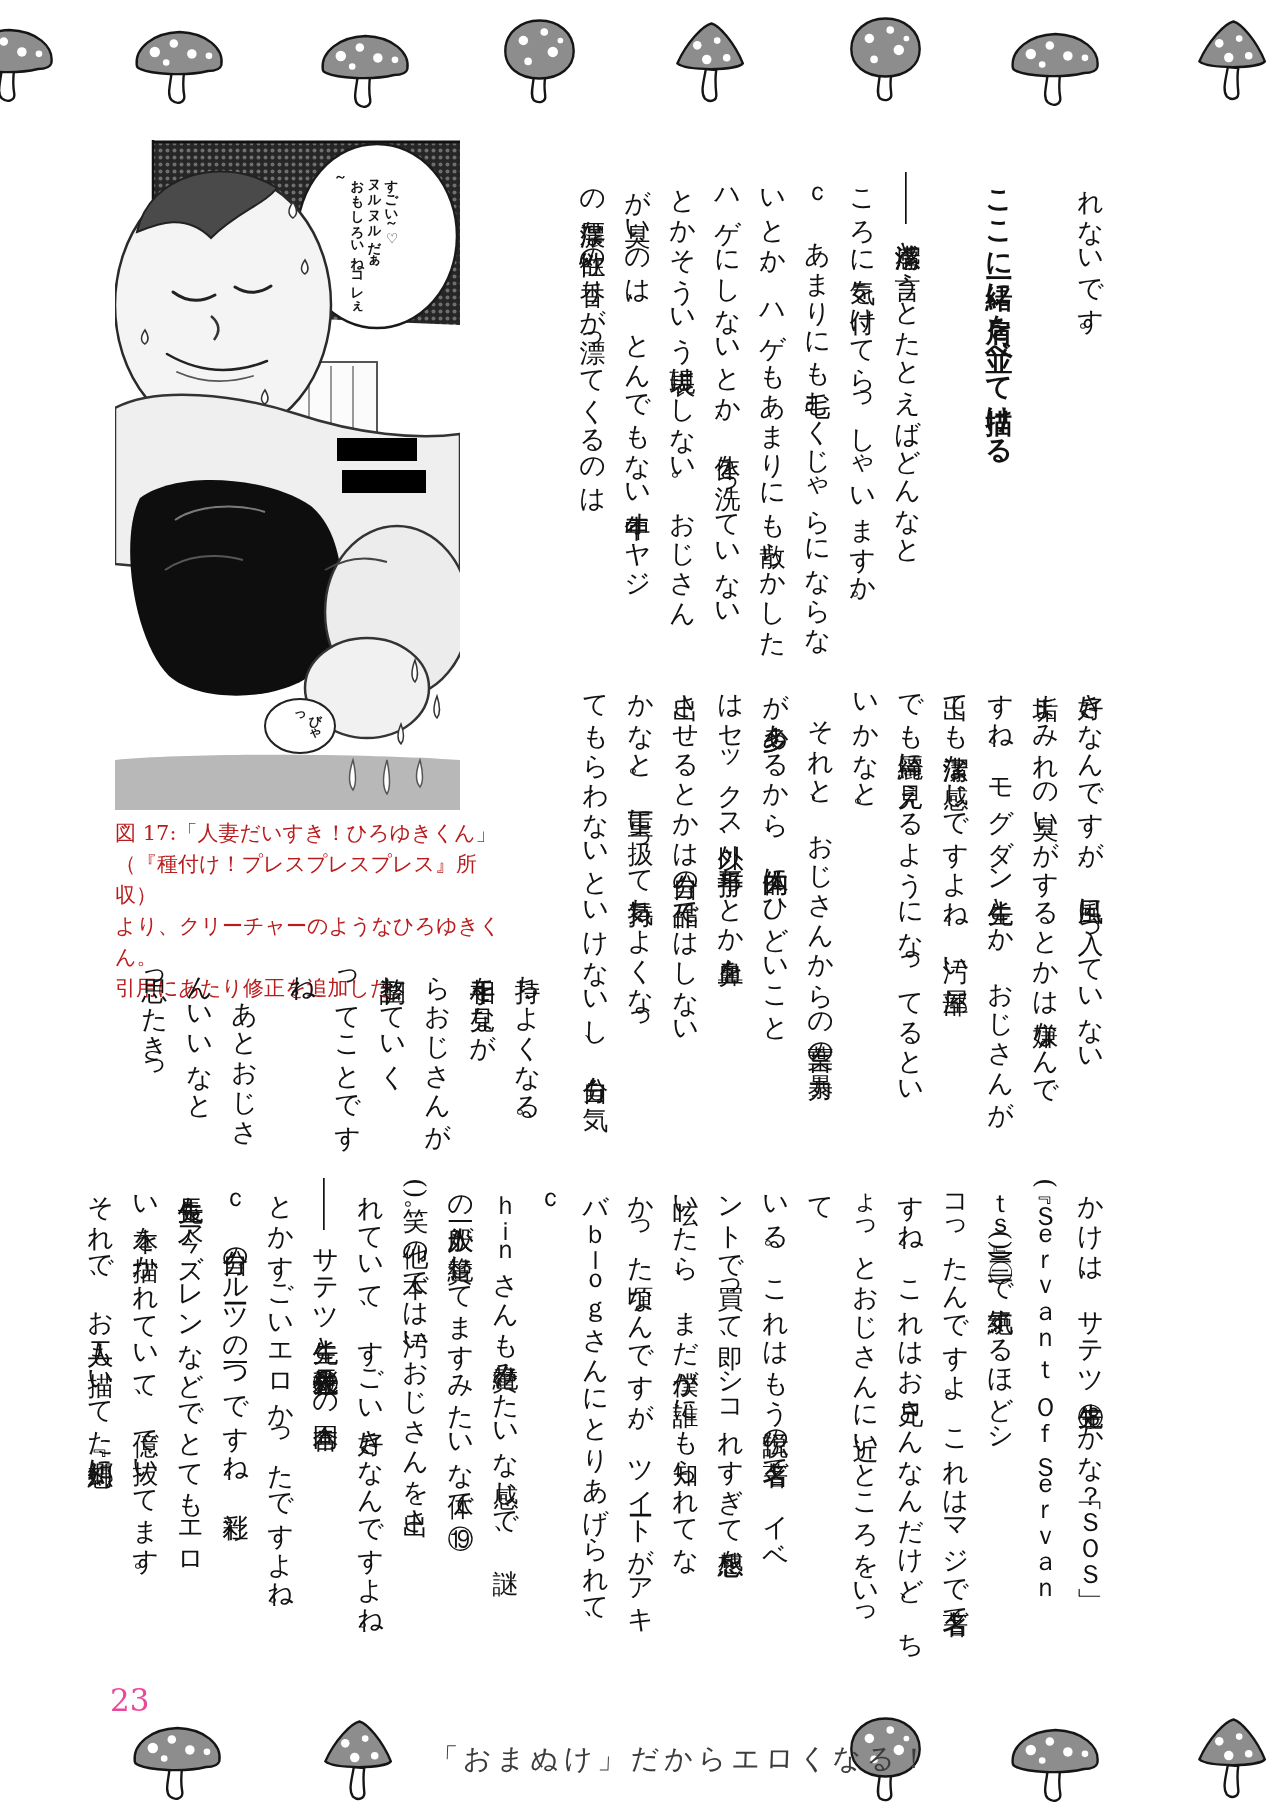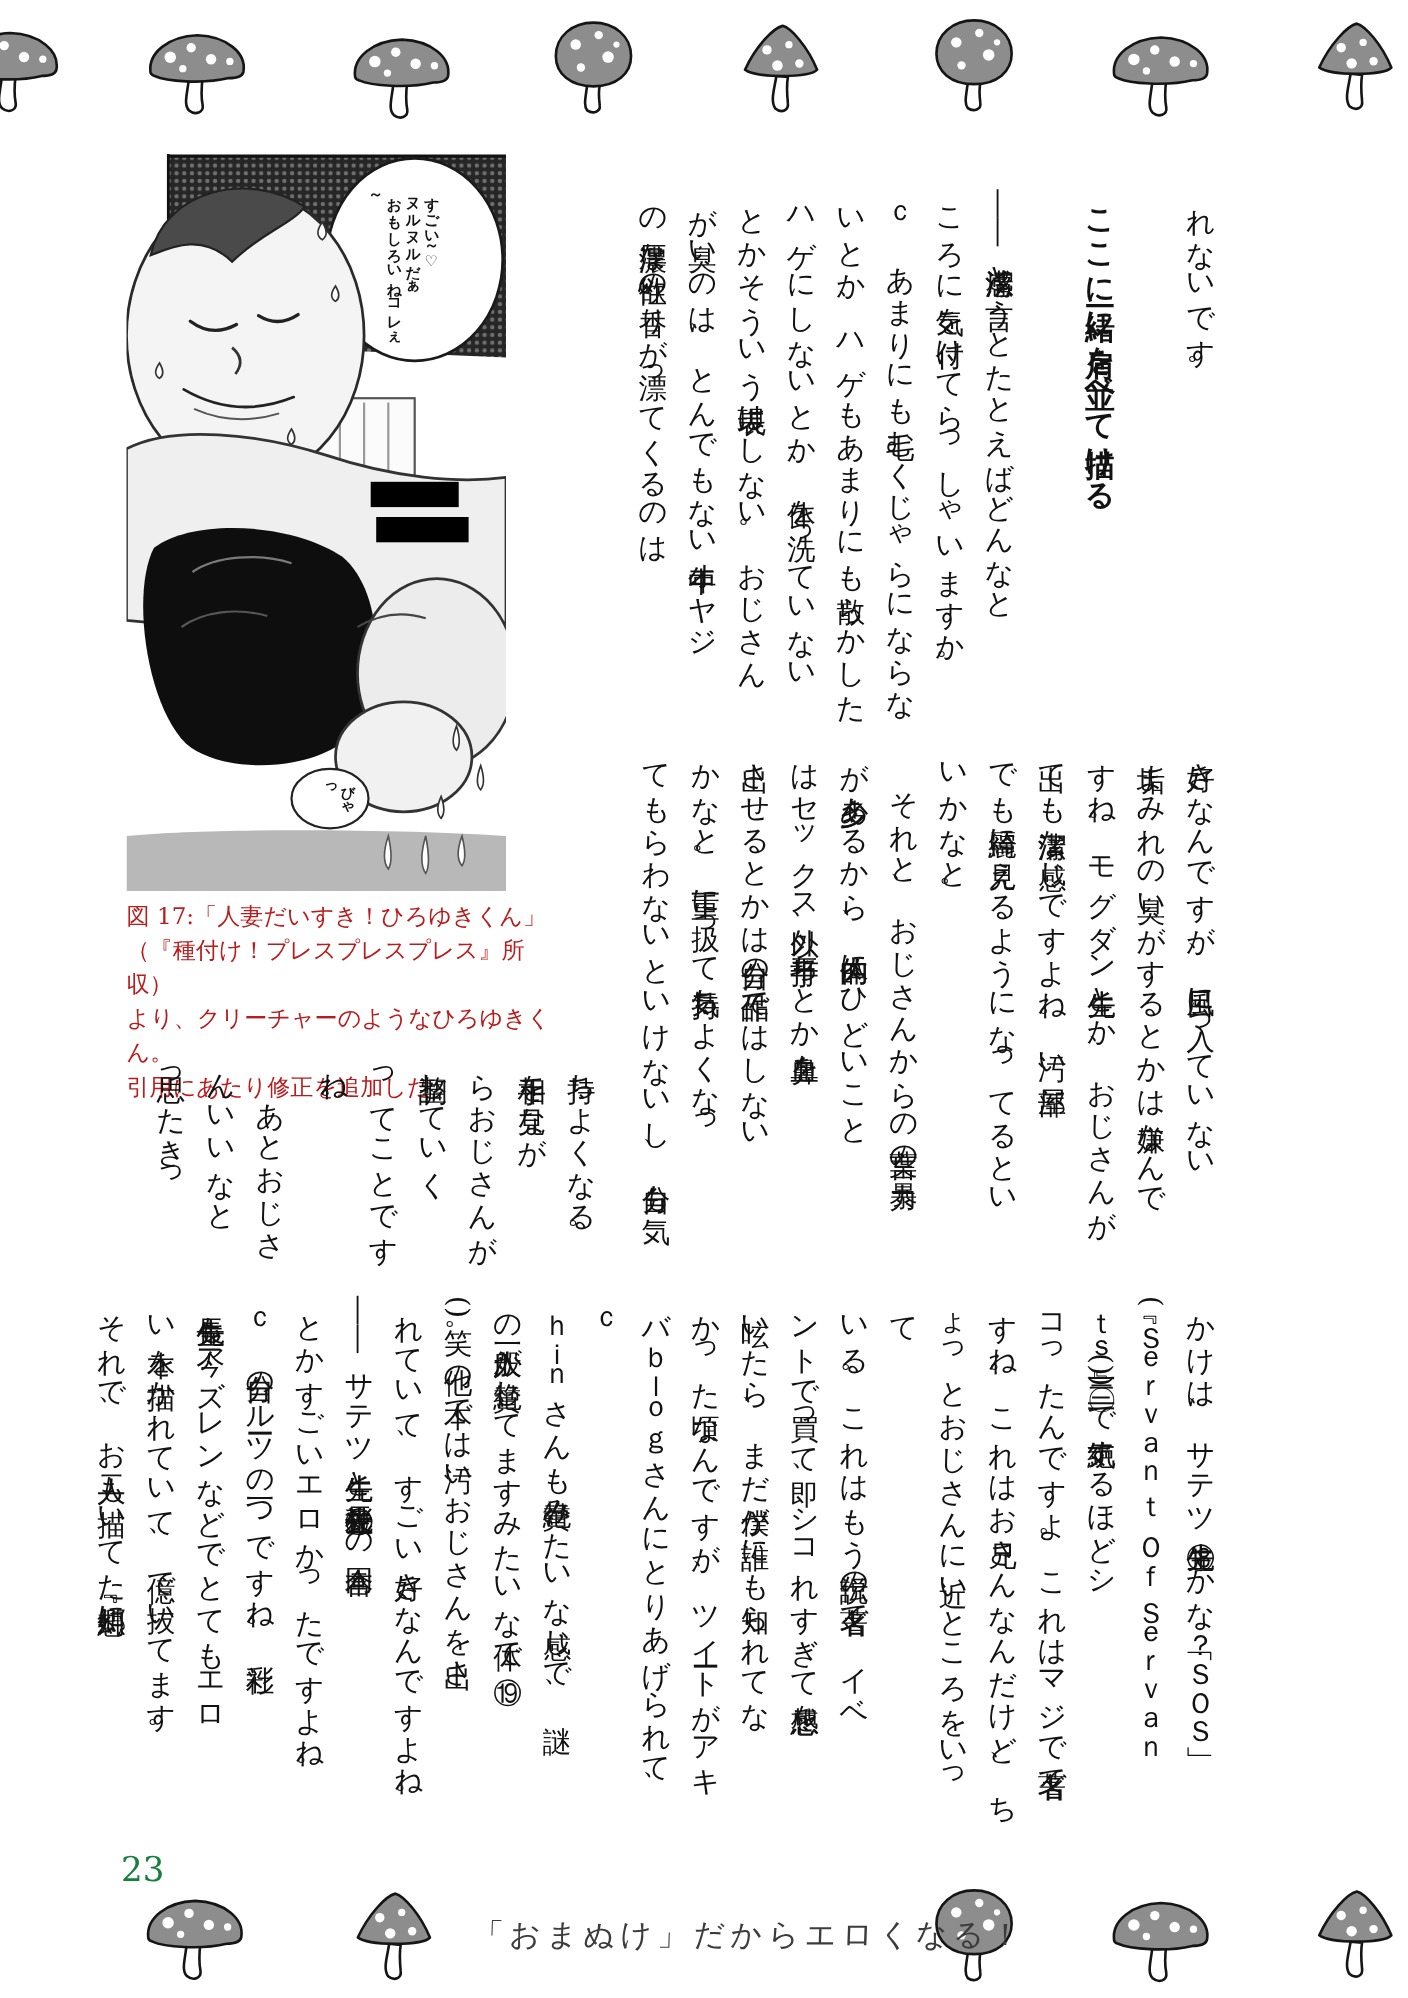--- a/index.html
+++ b/index.html
@@ -27,21 +27,21 @@
   .caption{
     position:absolute;
     font-size:21px;
     line-height:31px;
     white-space:pre-line;
     color:#b91c1c;
   }
   .pageno{
     position:absolute;
     font-size:31px;
-    color:#15803d;
+    color:#ec4899;
     font-family:"DejaVu Serif","Liberation Serif",serif;
   }
   .footer-note{
     position:absolute;
     font-size:28px;
     letter-spacing:5px;
     color:#3c3c3c;
     font-family:"DejaVu Serif","Liberation Serif",serif;
     transform:skewX(-2deg);
   }

